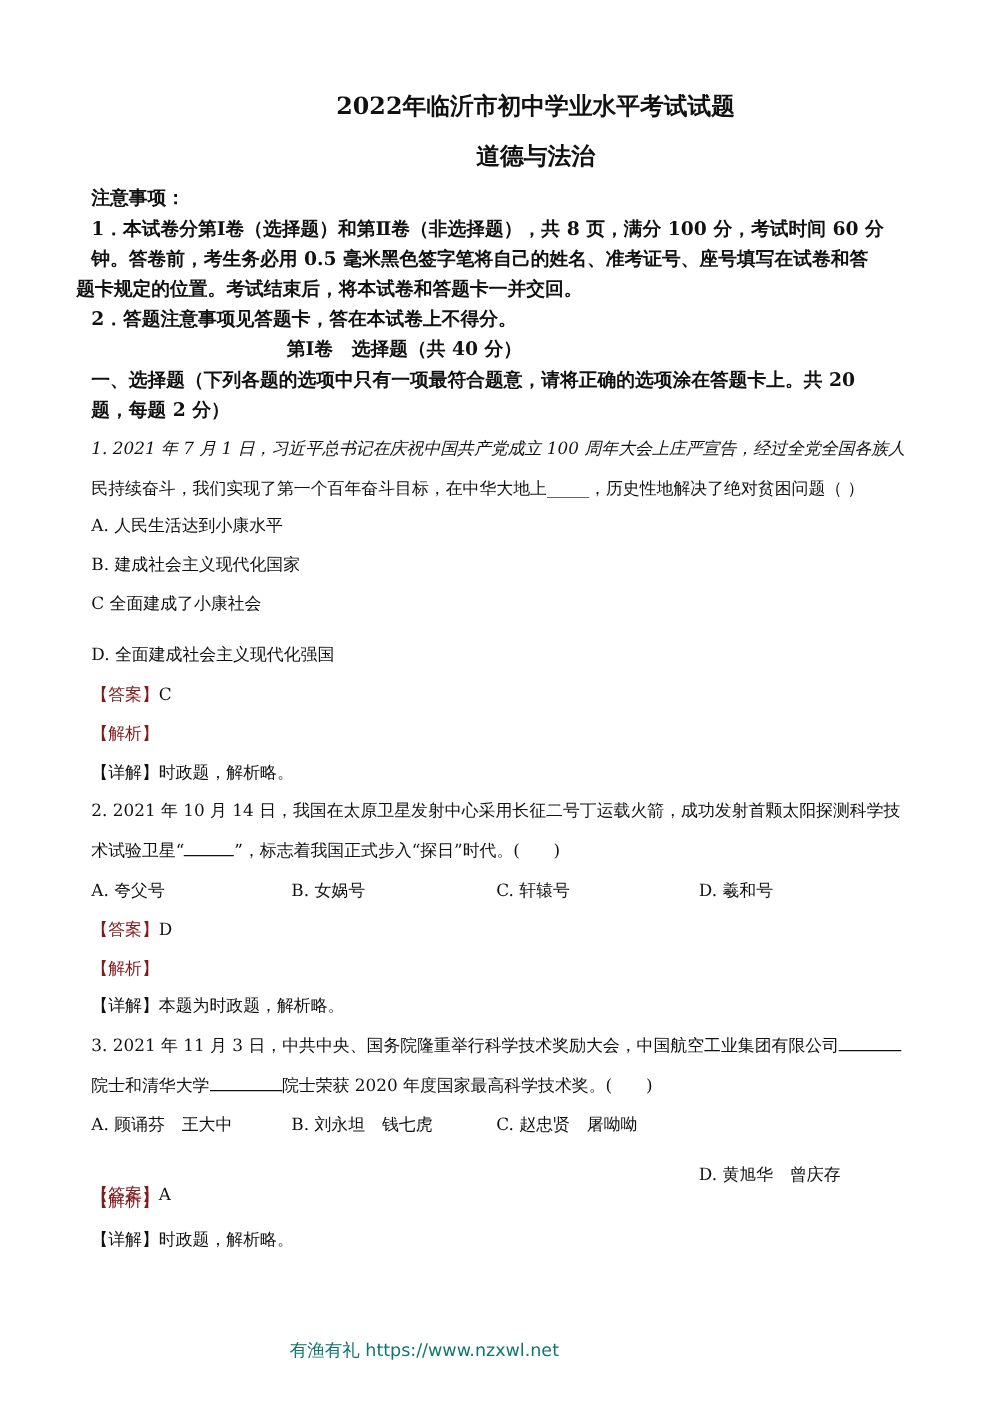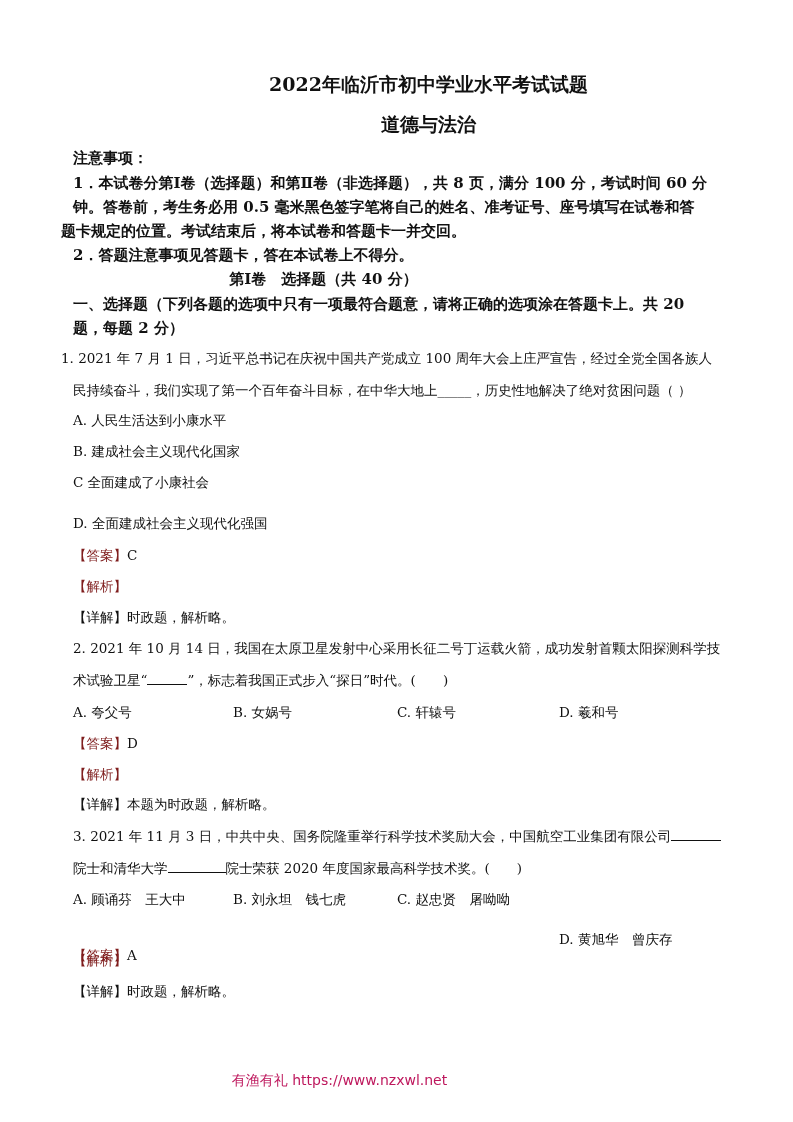--- a/index.html
+++ b/index.html
@@ -4,41 +4,41 @@
 <style>
   html, body { margin:0; padding:0; background:#ffffff; }
   body { width:793px; height:1122px; position:relative; overflow:hidden;
          font-family:"DejaVu Serif","Liberation Serif",serif; color:#111; }
   .abs { position:absolute; white-space:nowrap; }
   .title { left:0; width:793px; text-align:center; font-weight:bold; font-size:19px;padding-left:32px; }
   .bold { font-weight:bold; font-size:15px; }
   .body { font-size:13.5px; }
   .blue { color:#7f1d1d; }
   .blank { display:inline-block; border-bottom:1px solid #111; height:12px; vertical-align:baseline; }
-  .footer { left:0; width:679px; text-align:center; font-family:"DejaVu Sans","Liberation Sans",sans-serif; font-size:14px; color:#be185d; }
+  .footer { left:0; width:679px; text-align:center; font-family:"DejaVu Sans","Liberation Sans",sans-serif; font-size:14px; color:#0f766e; }
 </style>
 </head>
 <body>
 
 <div>
 
   <div class="abs title" style="top:72px;">2022年临沂市初中学业水平考试试题</div>
   <div class="abs title" style="top:112px;">道德与法治</div>
 
   <div class="abs bold" style="left:73px;top:149px;">注意事项：</div>
   <div class="abs bold" style="left:73px;top:174px;">1．本试卷分第Ⅰ卷（选择题）和第Ⅱ卷（非选择题），共 8 页，满分 100 分，考试时间 60 分</div>
   <div class="abs bold" style="left:73px;top:198px;">钟。答卷前，考生务必用 0.5 毫米黑色签字笔将自己的姓名、准考证号、座号填写在试卷和答</div>
   <div class="abs bold" style="left:61px;top:222px;">题卡规定的位置。考试结束后，将本试卷和答题卡一并交回。</div>
   <div class="abs bold" style="left:73px;top:246px;">2．答题注意事项见答题卡，答在本试卷上不得分。</div>
 
   <div class="abs bold" style="left:0;width:647px;text-align:center;top:270px;">第Ⅰ卷　选择题（共 40 分）</div>
   <div class="abs bold" style="left:73px;top:295px;">一、选择题（下列各题的选项中只有一项最符合题意，请将正确的选项涂在答题卡上。共 20</div>
   <div class="abs bold" style="left:73px;top:319px;">题，每题 2 分）</div>
 
-  <div class="abs body" style="left:61px;top:350px;">1. 2021 年 7 月 1 日，习近平总书记在庆祝中国共产党成立 100 周年大会上庄严宣告，经过全党全国各族人</div>
+  <div class="abs body" style="left:73px;top:350px;font-style:italic;">1. 2021 年 7 月 1 日，习近平总书记在庆祝中国共产党成立 100 周年大会上庄严宣告，经过全党全国各族人</div>
   <div class="abs body" style="left:73px;top:382px;">
     <span>民持续奋斗，我们实现了第一个百年奋斗目标，在中华大地上</span><span>_____</span><span>，历史性地解决了绝对贫困问题（ ）</span>
   </div>
   <div class="abs body" style="left:73px;top:412px;">A.  人民生活达到小康水平</div>
   <div class="abs body" style="left:73px;top:443px;">B.  建成社会主义现代化国家</div>
   <div class="abs body" style="left:73px;top:474px;">C   全面建成了小康社会</div>
   <div class="abs body" style="left:73px;top:515px;">D.  全面建成社会主义现代化强国</div>
   <div class="abs body" style="left:73px;top:547px;">
     <span class="blue">【答案】</span><span>C</span>
   </div>

